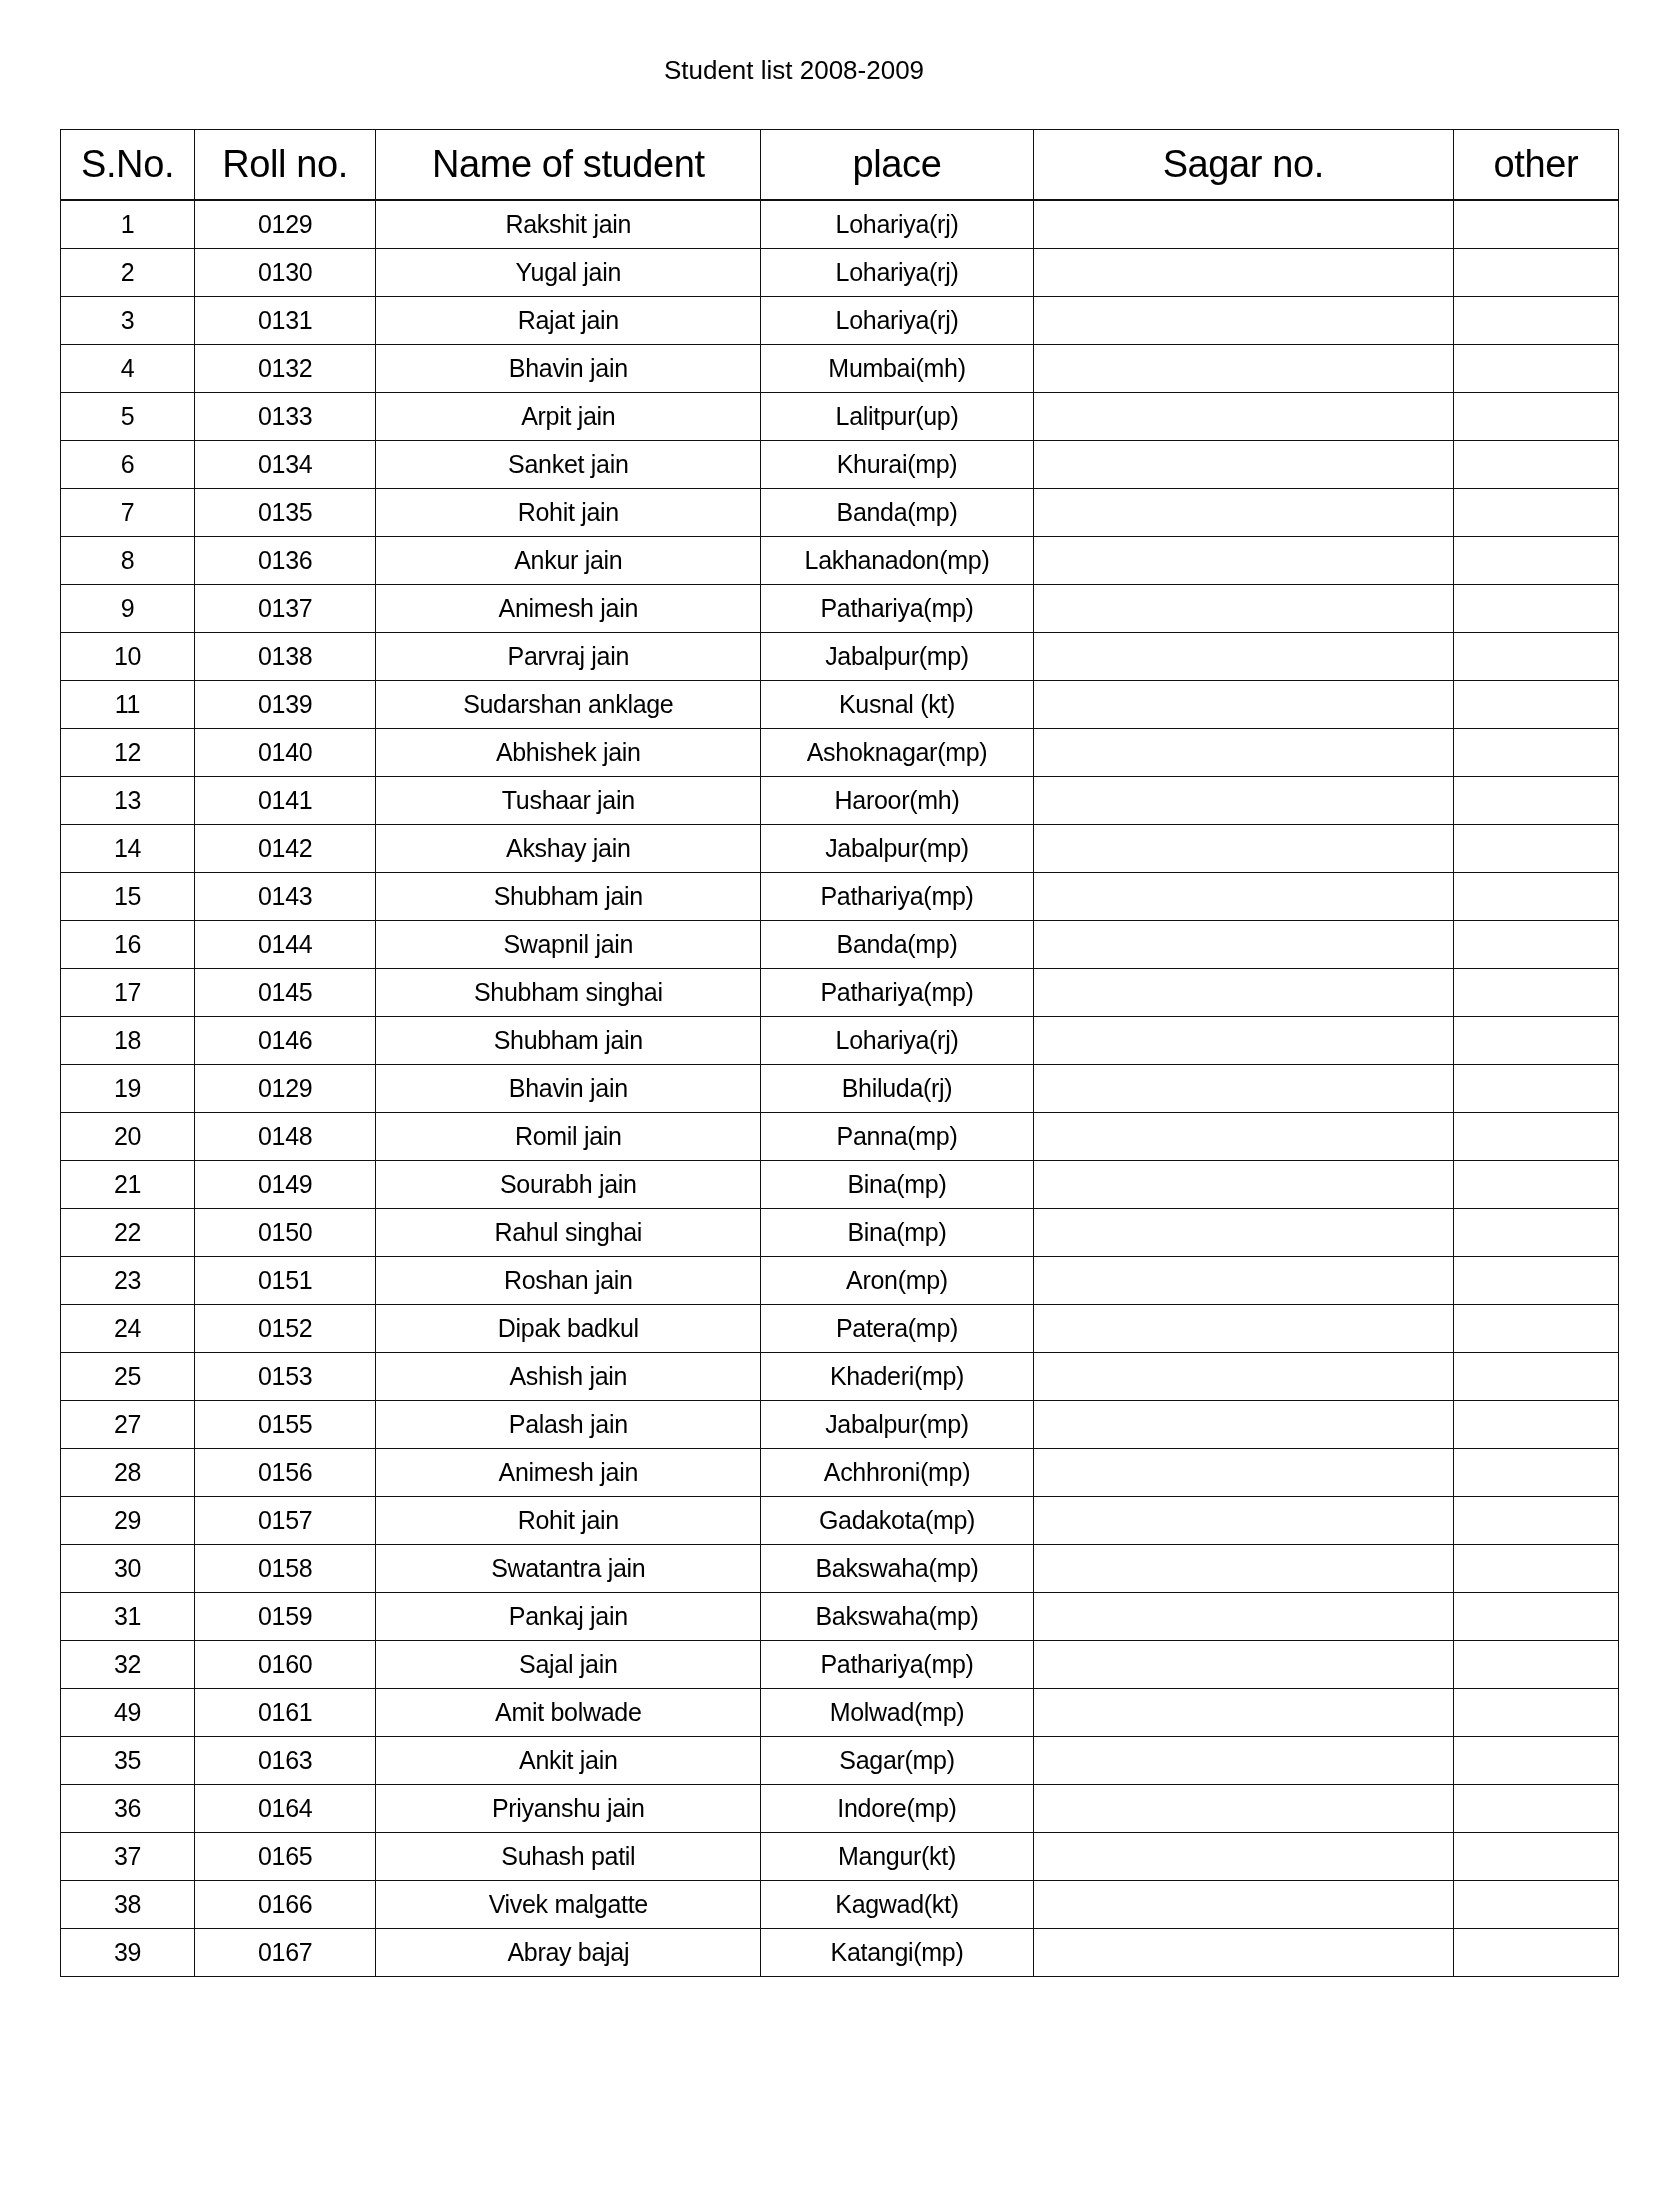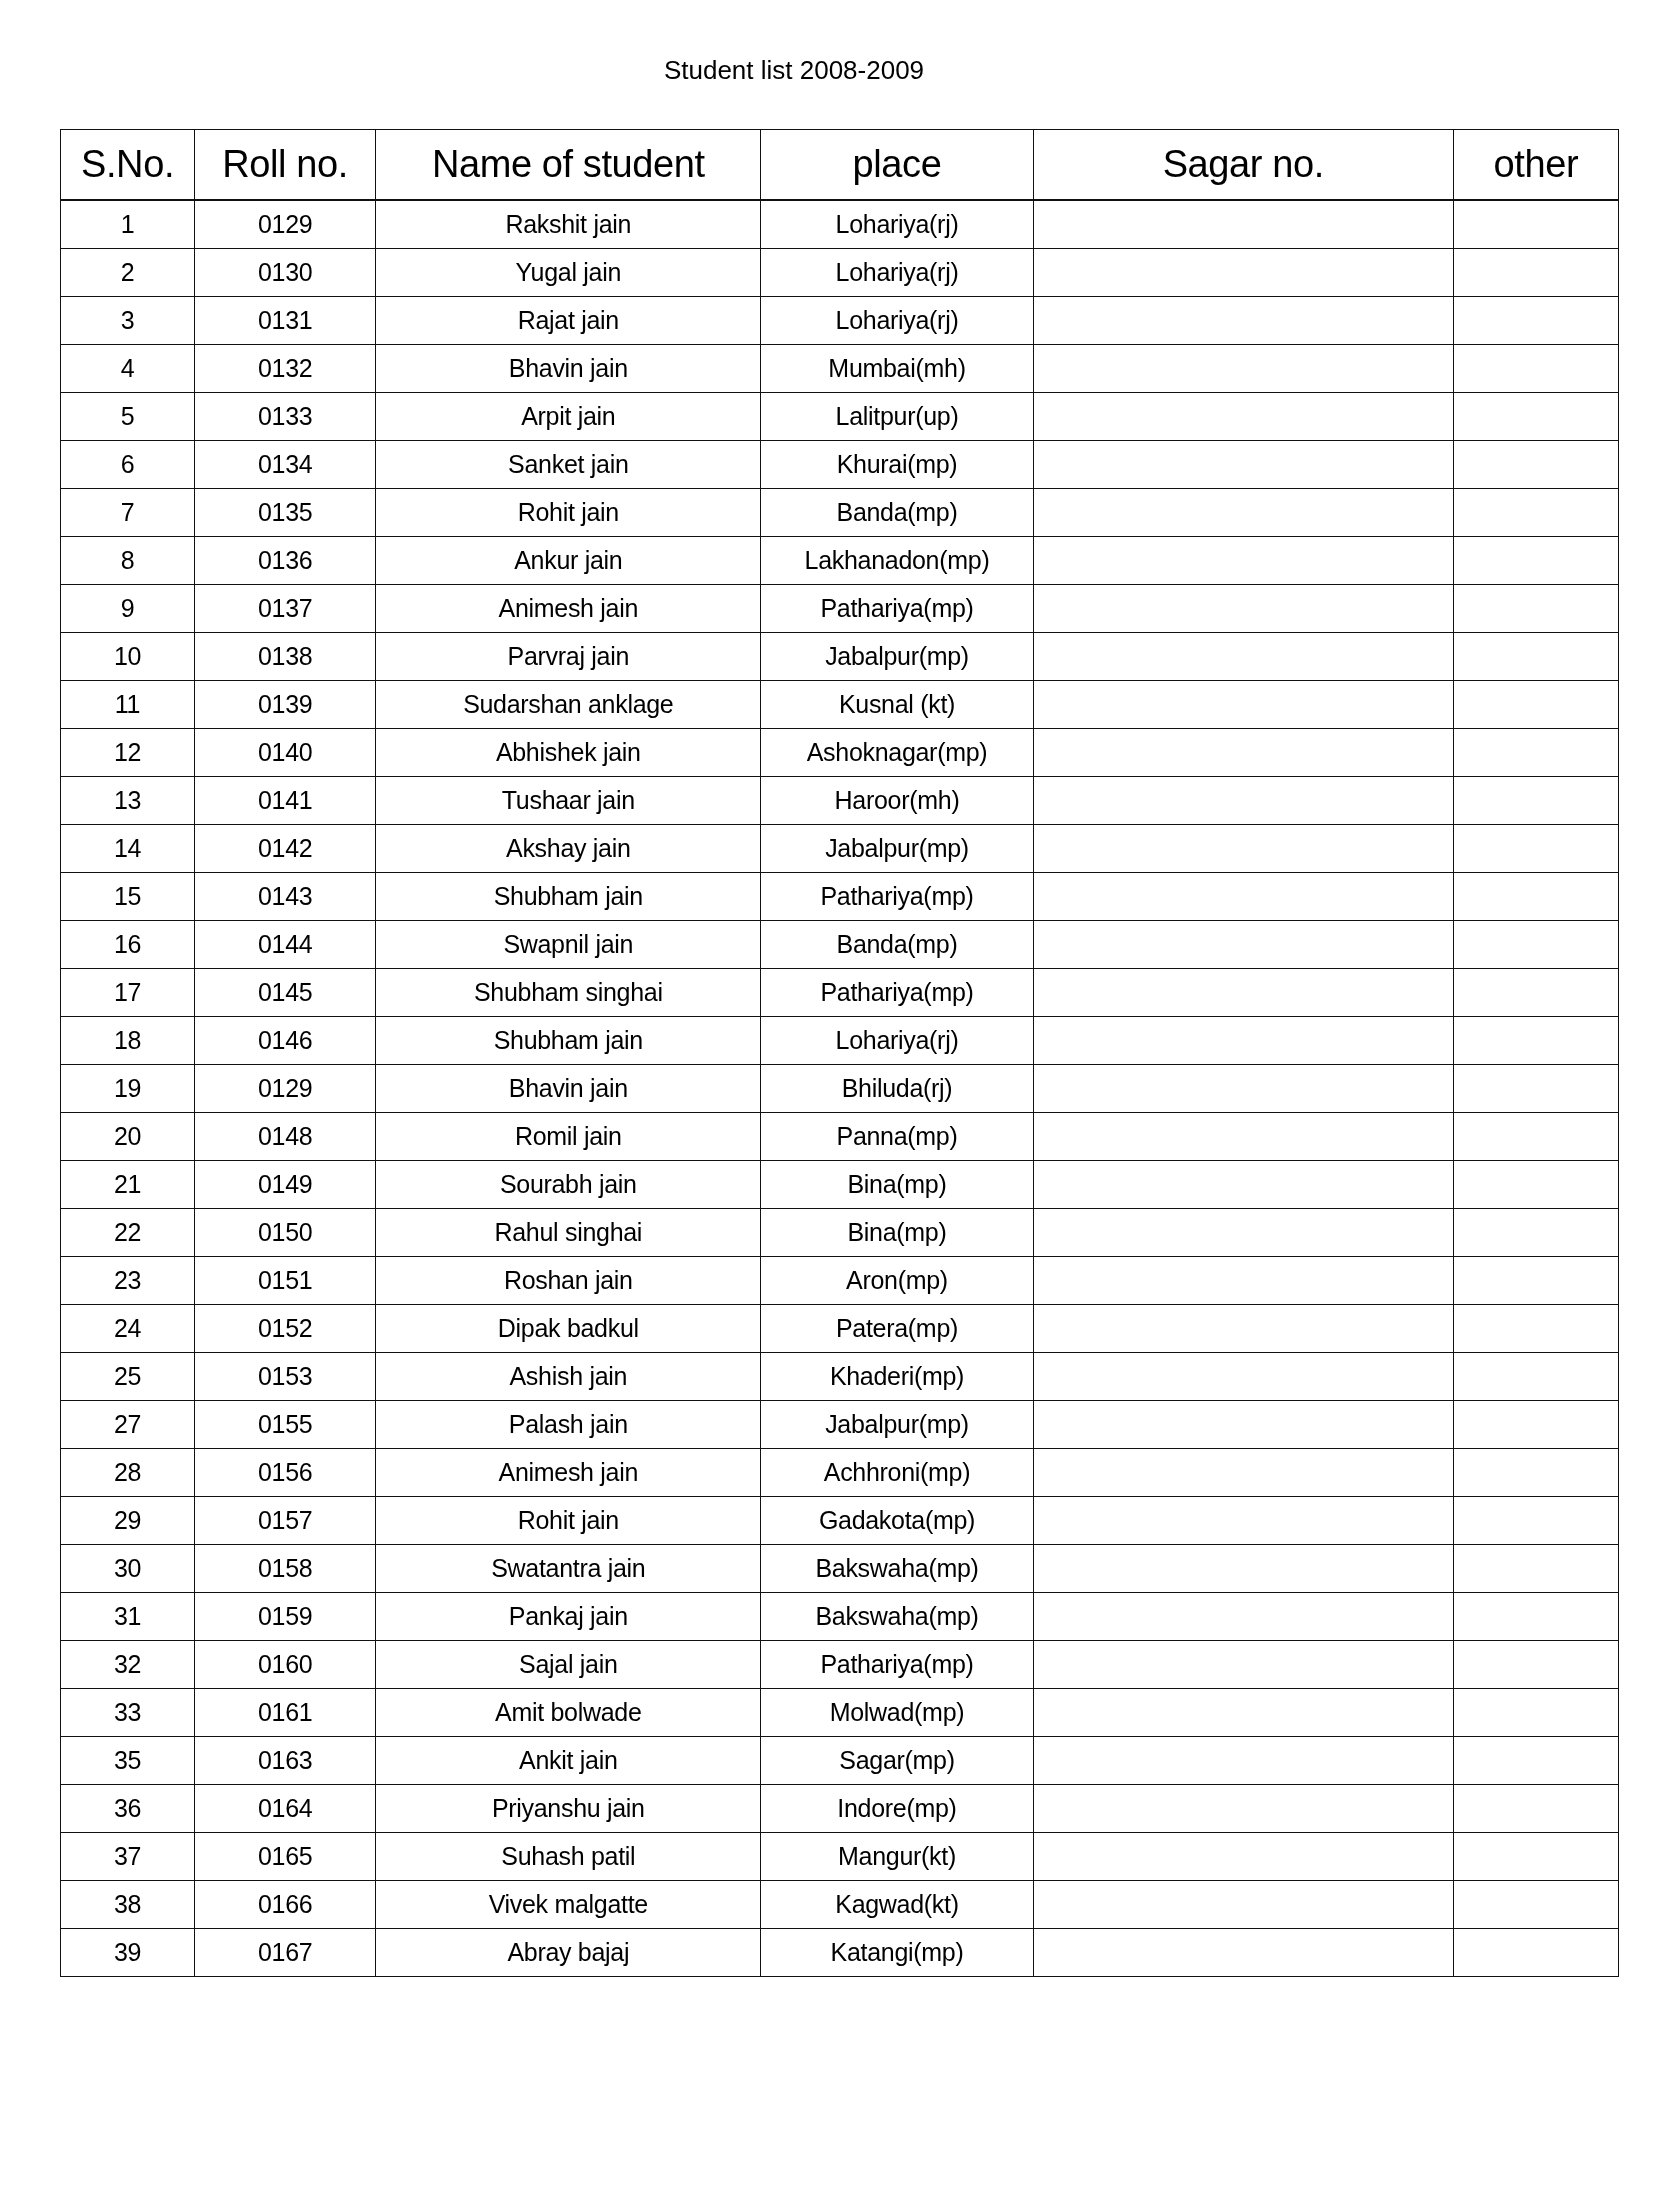--- a/index.html
+++ b/index.html
@@ -288,21 +288,21 @@
       </tr>
       <tr>
         <td>32</td>
         <td>0160</td>
         <td>Sajal jain</td>
         <td>Pathariya(mp)</td>
         <td></td>
         <td></td>
       </tr>
       <tr>
-        <td>33</td>
+        <td>49</td>
         <td>0161</td>
         <td>Amit bolwade</td>
         <td>Molwad(mp)</td>
         <td></td>
         <td></td>
       </tr>
       <tr>
         <td>35</td>
         <td>0163</td>
         <td>Ankit jain</td>

